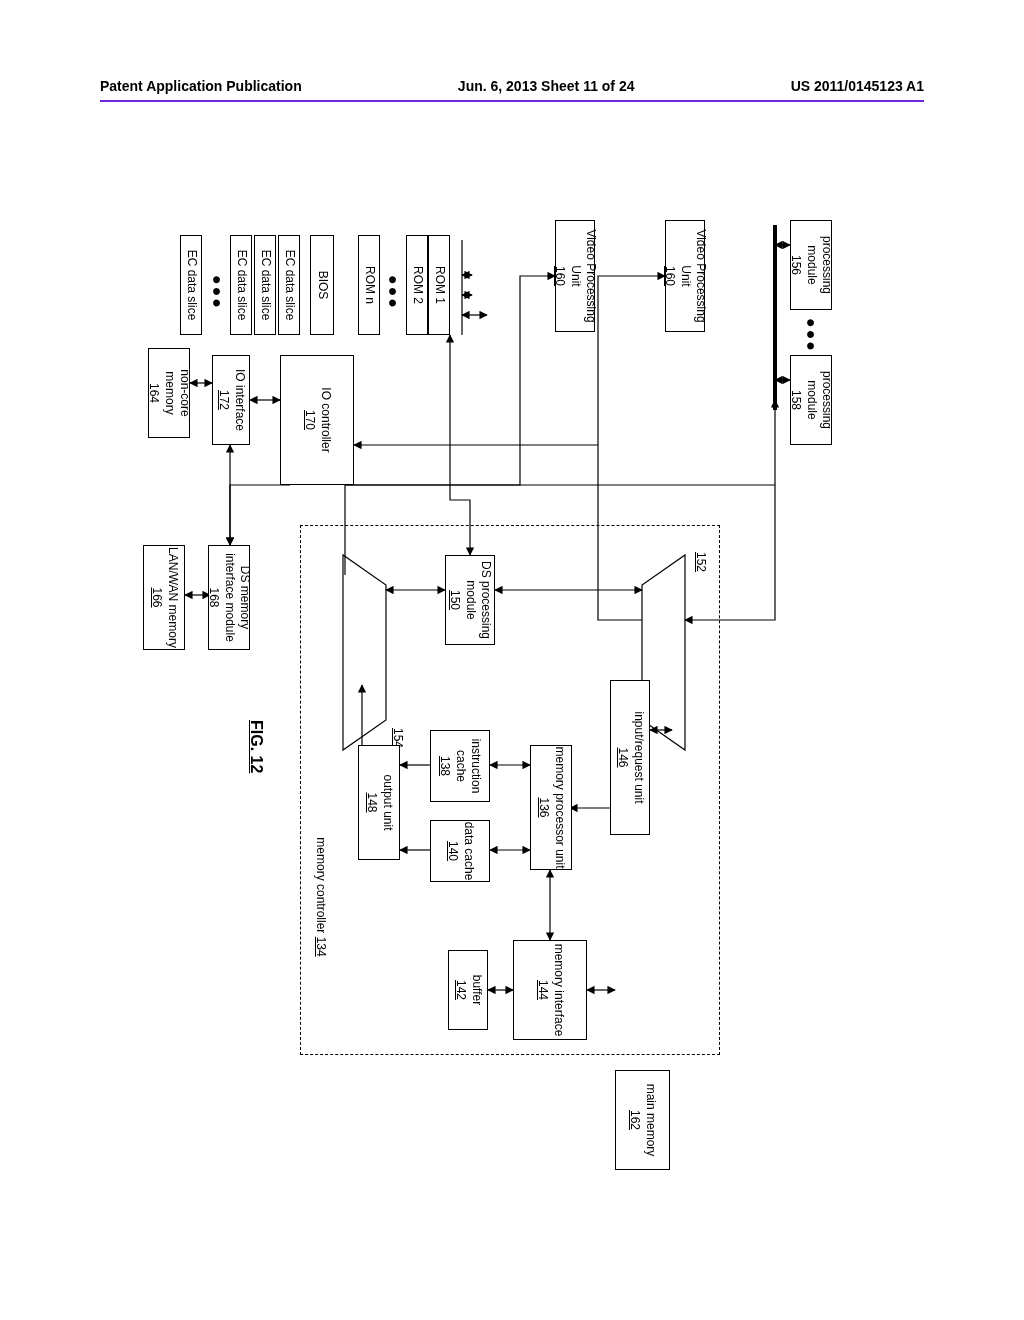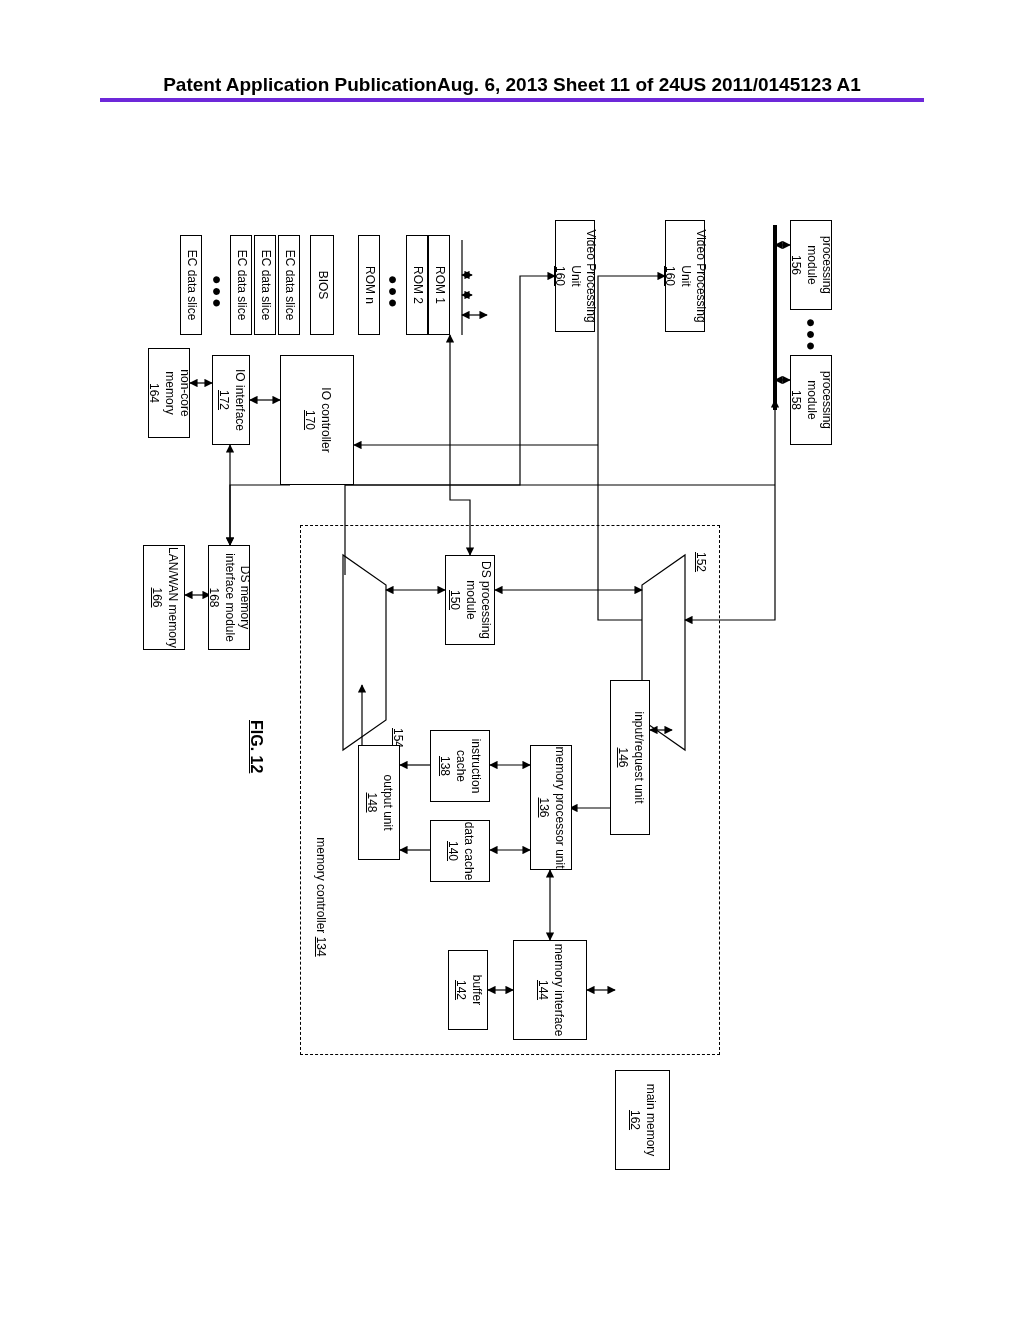--- a/index.html
+++ b/index.html
@@ -9,25 +9,25 @@
   background: white;
   font-family: Arial, sans-serif;
   position: relative;
 }
 .header {
   position: absolute;
   top: 72px;
   left: 100px;
   right: 100px;
   height: 30px;
-  border-bottom: 4px solid #6d28d9;
+  border-bottom: 2px solid #6d28d9;
   display: flex;
-  justify-content: center;
+  justify-content: space-between;
   align-items: center;
-  font-size: 19px;
+  font-size: 14px;
   font-weight: bold;
 }
 .diagram {
   position: absolute;
   top: 180px;
   left: 140px;
   width: 750px;
   height: 1000px;
   transform: rotate(90deg) translateY(-750px);
   transform-origin: top left;
@@ -64,21 +64,21 @@
   font-weight: bold;
   font-size: 16px;
   text-decoration: underline;
 }
 </style>
 </head>
 <body>
 
 <div class="header">
   <span>Patent Application Publication</span>
-  <span>Aug. 6, 2013   Sheet 11 of 24</span>
+  <span>Jun. 6, 2013   Sheet 11 of 24</span>
   <span>US 2011/0145123 A1</span>
 </div>
 
 <div class="diagram">
   <svg class="wires" viewBox="0 0 1000 750">
     <defs>
       <marker id="ah" viewBox="0 0 10 10" refX="9" refY="5" markerWidth="7" markerHeight="7" orient="auto-start-reverse">
         <path d="M0,0 L10,5 L0,10 z" fill="#000"></path>
       </marker>
     </defs>

